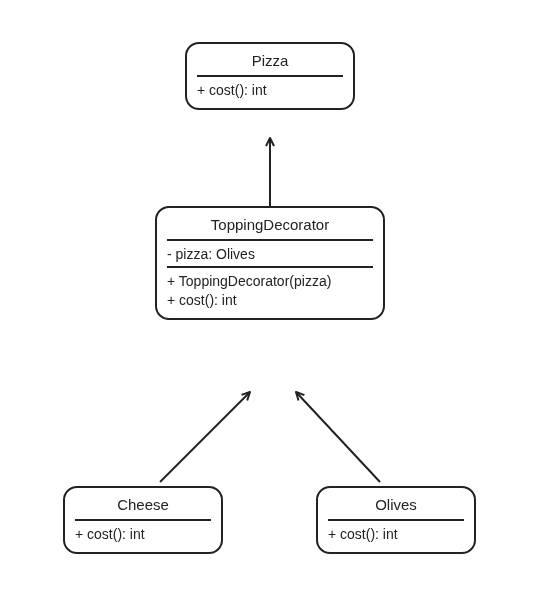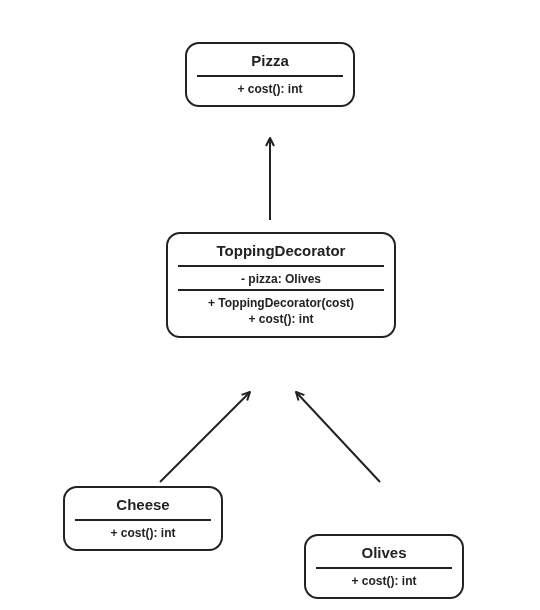--- a/index.html
+++ b/index.html
@@ -8,44 +8,43 @@
     width: 540px;
     height: 610px;
     background: #ffffff;
     font-family: "Comic Sans MS", "Segoe Script", cursive, sans-serif;
     color: #222;
   }
   .stage {
     position: relative;
     width: 540px;
     height: 490px;
-    font-weight: bold;
   }
   .uml {
     position: absolute;
     border: 2px solid #222;
     border-radius: 14px;
     background: #fff;
     box-sizing: border-box;
     padding: 6px 10px 8px 10px;
   }
   .uml .title {
     text-align: center;
     font-size: 15px;
     padding: 2px 0 4px 0;
   }
   .uml .rule {
     border-top: 2px solid #222;
     margin: 2px 0 4px 0;
   }
   .uml .row {
-    font-size: 12px;
+    font-size: 14px;
     line-height: 1.35;
     white-space: nowrap;
-    text-align: center;
+    text-align: left;
   }
   svg.arrows {
     position: absolute;
     left: 0; top: 0;
     width: 540px; height: 610px;
     pointer-events: none;
   }
 </style>
 </head>
 <body>
@@ -65,34 +64,34 @@
 
     <line x1="380" y1="482" x2="296" y2="392" stroke="#222" stroke-width="2" marker-end="url(#arrowhead)"></line>
   </svg>
 
   <div class="uml" style="left:185px; top:42px; width:170px;">
     <div class="title">Pizza</div>
     <div class="rule"></div>
     <div class="row">+ cost(): int</div>
   </div>
 
-  <div class="uml" style="left:155px; top:232px; width:230px;margin-left:11px;">
+  <div class="uml" style="left:155px; top:206px; width:230px;">
     <div class="title">ToppingDecorator</div>
     <div class="rule"></div>
     <div class="row">- pizza: Olives</div>
     <div class="rule"></div>
-    <div class="row">+ ToppingDecorator(cost)</div>
+    <div class="row">+ ToppingDecorator(pizza)</div>
     <div class="row">+ cost(): int</div>
   </div>
 
   <div class="uml" style="left:63px; top:486px; width:160px;">
     <div class="title">Cheese</div>
     <div class="rule"></div>
     <div class="row">+ cost(): int</div>
   </div>
 
-  <div class="uml" style="left:304px; top:486px; width:160px;margin-top:48px;">
+  <div class="uml" style="left:316px; top:486px; width:160px;">
     <div class="title">Olives</div>
     <div class="rule"></div>
     <div class="row">+ cost(): int</div>
   </div>
 
 </div>
 
 </body></html>

